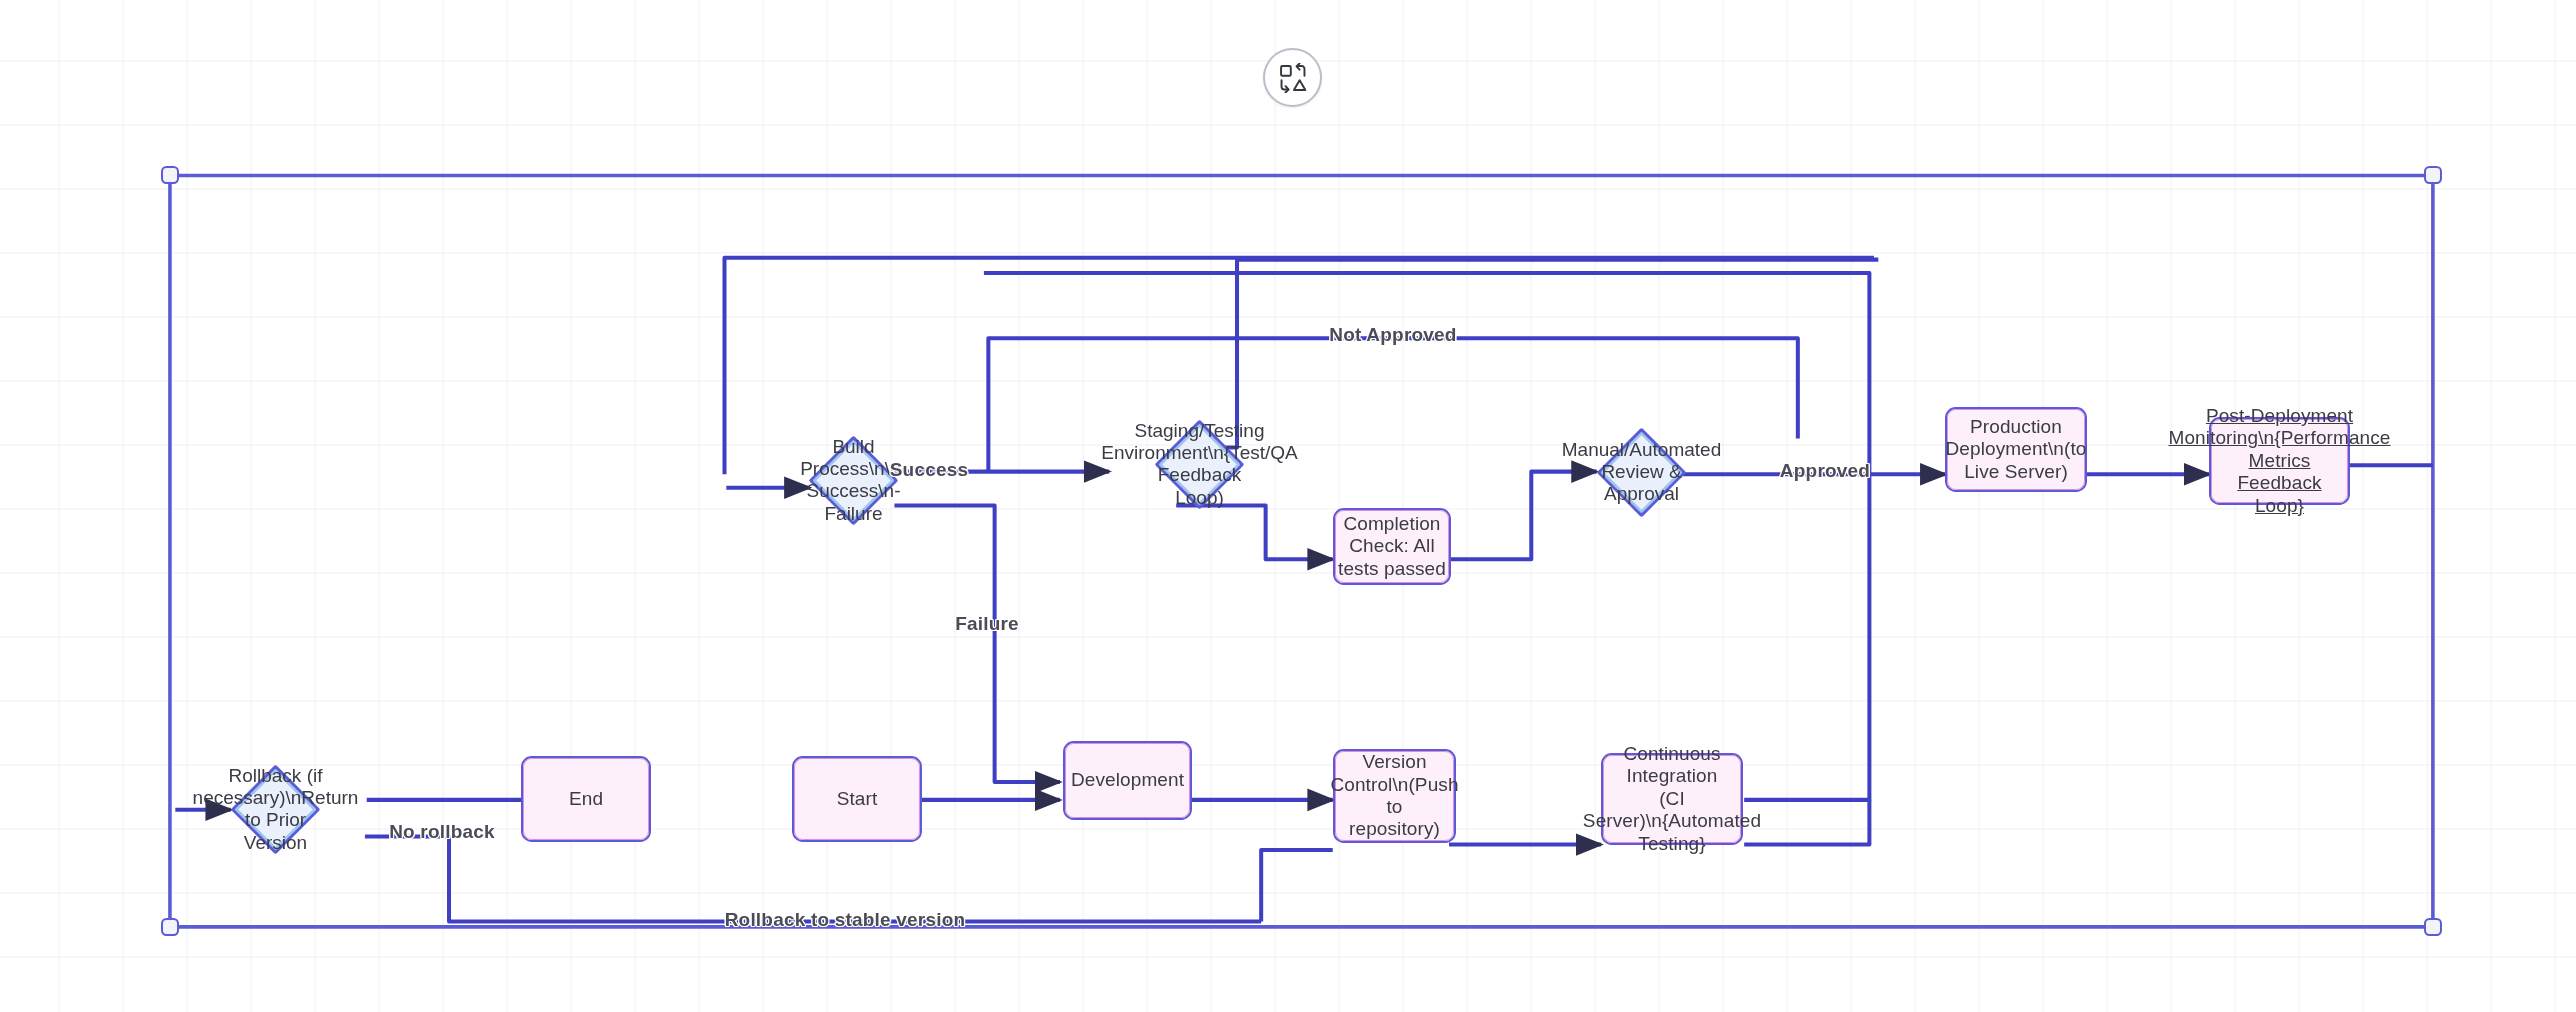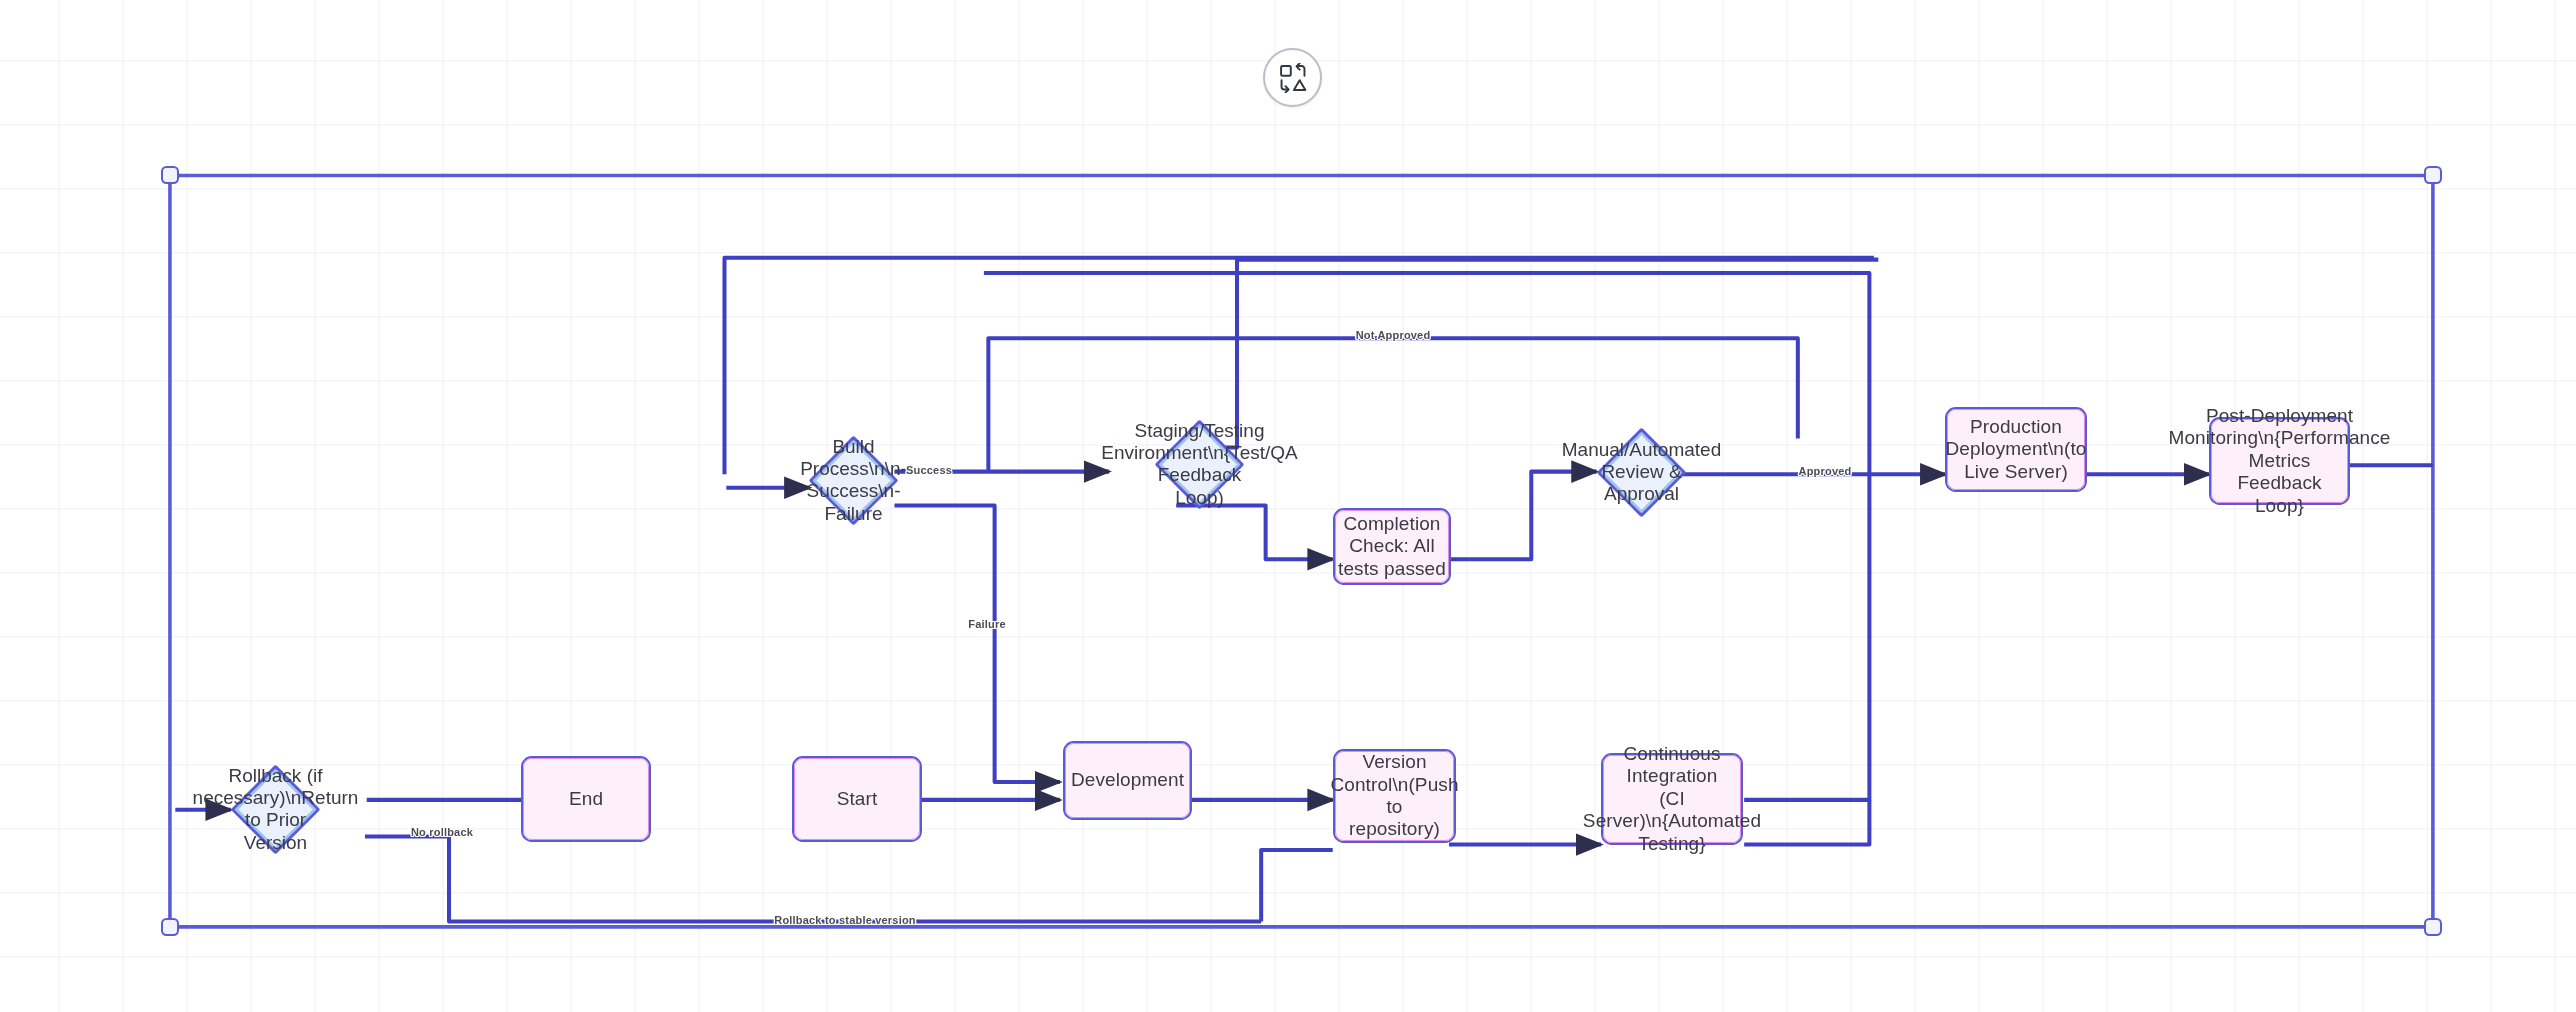--- a/index.html
+++ b/index.html
@@ -56,21 +56,21 @@
     text-align: center;
     color: #3b3b45;
     font-size: 19px;
     line-height: 22.4px;
     white-space: pre-line;
     z-index: 6;
     width: 268px;
   }
   .edge-label {
     position: absolute;
-    font-size: 11px;
+    font-size: 19px;
     color: #4c4c58;
     font-weight: bold;
     letter-spacing: 0.2px;
     transform: translate(-50%, -50%);
     white-space: nowrap;
     z-index: 7;
     text-shadow:
       -1.3px 0 #fff, 1.3px 0 #fff, 0 -1.3px #fff, 0 1.3px #fff,
       -0.9px -0.9px #fff, 0.9px 0.9px #fff, -0.9px 0.9px #fff, 0.9px -0.9px #fff;
   }
@@ -210,21 +210,21 @@
 Check: All
 tests passed</span>
   </div>
 
   <div class="node rect" style="left:1945px; top:407px; width:142px; height:85px;">
     <span class="lbl">Production
 Deployment\n(to
 Live Server)</span>
   </div>
 
-  <div class="node rect" style="left:2209px; top:417px; width:141px; height:88px;">
+  <div class="node rect" style="left:2209px; top:417px; width:141px; height:88px;text-decoration:underline;">
     <span class="lbl">Post-Deployment
 Monitoring\n{Performance
 Metrics
 Feedback
 Loop}</span>
   </div>
 
   <div class="node rect" style="left:792px; top:756px; width:130px; height:86px;">
     <span class="lbl">Start</span>
   </div>

